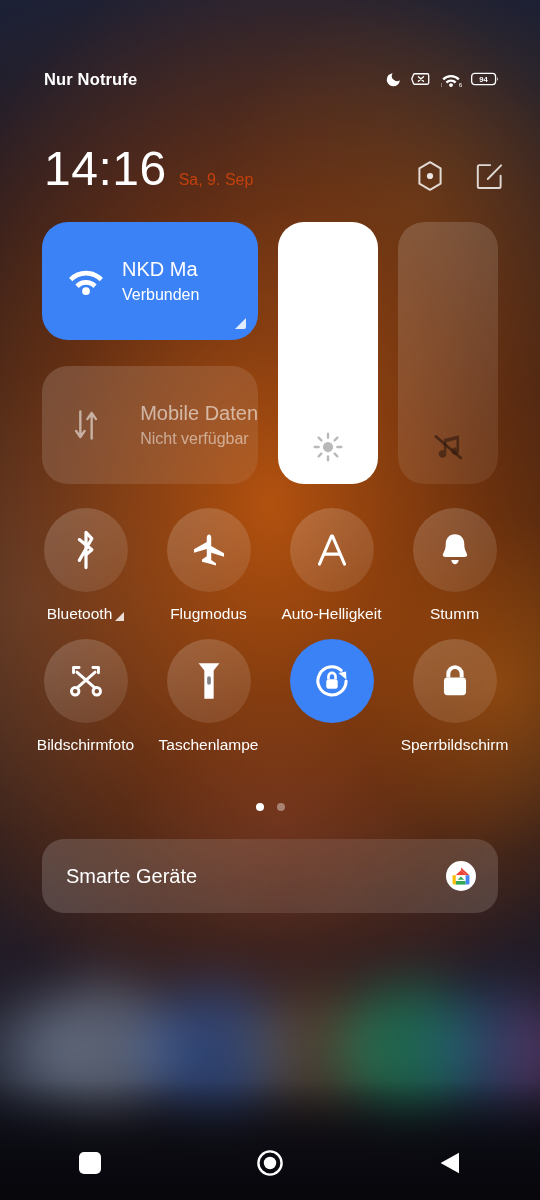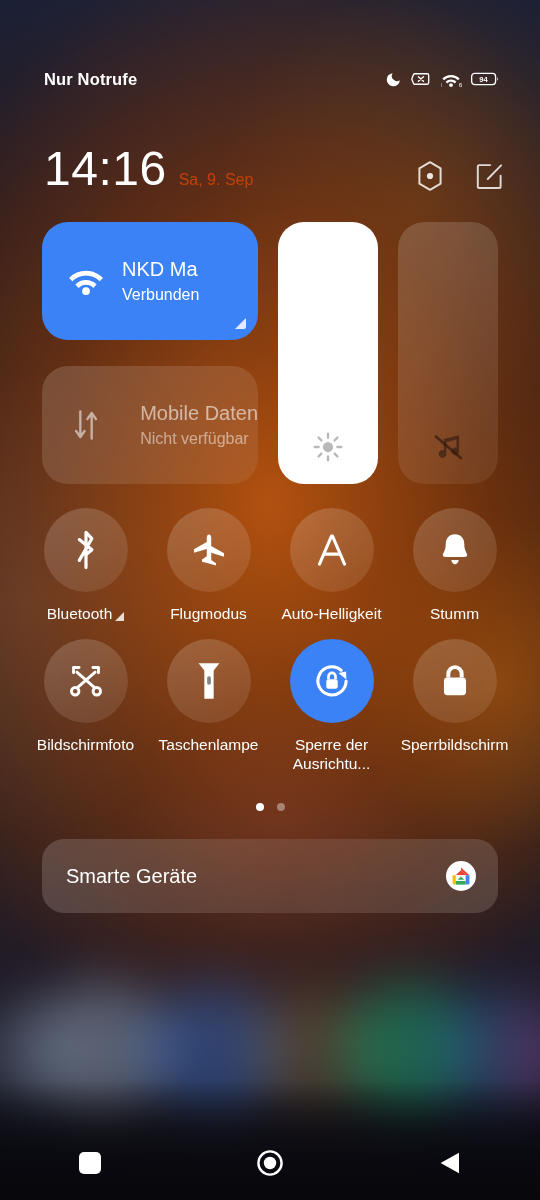--- a/index.html
+++ b/index.html
@@ -349,23 +349,20 @@
 
   <div class="toggle">
     <div class="tg-circle on">
       <svg width="44" height="44" viewBox="0 0 30 30">
         <path d="M24.6 15a9.6 9.6 0 1 1-3.3-7.3" fill="none" stroke="#fff" stroke-width="2.1" stroke-linecap="round"></path>
         <path d="M24.8 13.9l-.2-5.4-5.2 1.1z" fill="#fff"></path>
         <rect x="11.1" y="13.8" width="7.8" height="6.4" rx="1.5" fill="#fff"></rect>
         <path d="M12.6 13.8v-1.9a2.4 2.4 0 0 1 4.8 0v1.9" fill="none" stroke="#fff" stroke-width="1.8"></path>
       </svg>
     </div>
-    <div class="tg-label">
-      <span class="txt">Sperre der Ausrichtu...</span>
-    </div>
   </div>
 
   <div class="toggle">
     <div class="tg-circle">
       <svg width="34" height="38" viewBox="0 0 24 26">
         <rect x="4.2" y="10.6" width="15.6" height="12.4" rx="2.4" fill="#fff"></rect>
         <path d="M7.3 10.6V7.9a4.7 4.7 0 0 1 9.4 0v2.7" fill="none" stroke="#fff" stroke-width="2.8"></path>
       </svg>
     </div>
     <div class="tg-label">

